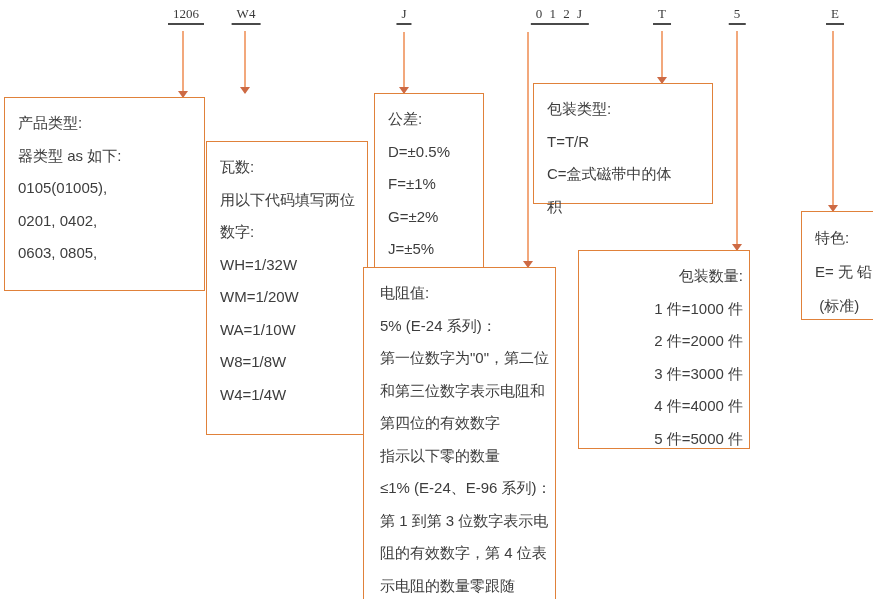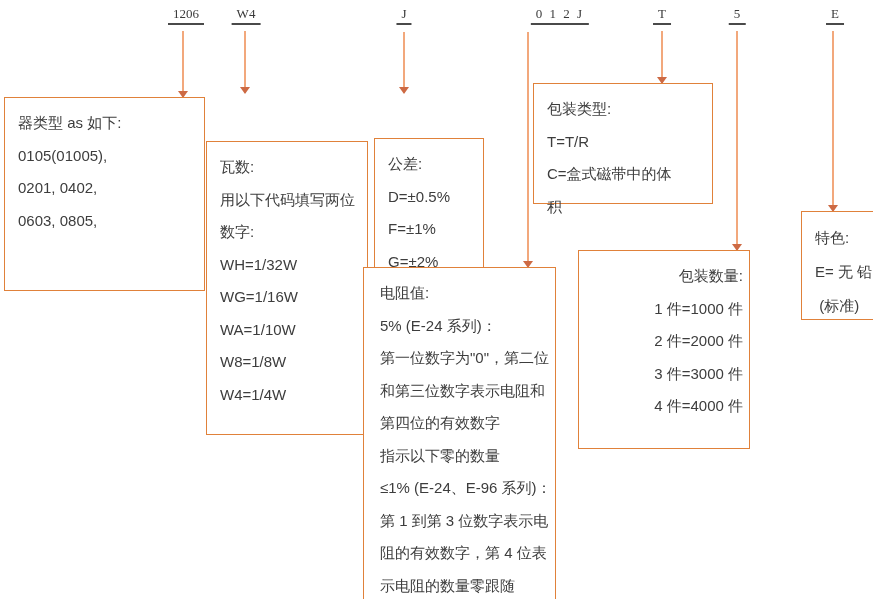--- a/index.html
+++ b/index.html
@@ -81,38 +81,39 @@
       <div class="arrowhead"></div>
     </div>
   <div class="connector" style="left:736px;top:31px;height:219px;">
       <div class="arrowhead"></div>
     </div>
   <div class="connector" style="left:832px;top:31px;height:180px;">
       <div class="arrowhead"></div>
     </div>
 
   <div class="box" style="left:4px;top:97px;width:201px;height:194px;">
+    <div class="line">产品类型:</div>
     <div class="line">器类型 as 如下:</div>
     <div class="line">0105(01005),</div>
     <div class="line">0201, 0402,</div>
     <div class="line">0603, 0805,</div>
   </div>
 
   <div class="box" style="left:206px;top:93px;width:162px;height:294px;margin-top:48px;">
     <div class="line">瓦数:</div>
     <div class="line">用以下代码填写两位</div>
     <div class="line">数字:</div>
     <div class="line">WH=1/32W</div>
-    <div class="line">WG=1/16W</div>
+    <div class="line">WM=1/20W</div>
     <div class="line">WA=1/10W</div>
     <div class="line">W8=1/8W</div>
     <div class="line">W4=1/4W</div>
   </div>
 
-  <div class="box" style="left:374px;top:93px;width:110px;height:196px;margin-top:45px;">
+  <div class="box" style="left:374px;top:93px;width:110px;height:196px;">
     <div class="line">公差:</div>
     <div class="line">D=±0.5%</div>
     <div class="line">F=±1%</div>
     <div class="line">G=±2%</div>
     <div class="line">J=±5%</div>
   </div>
 
   <div class="box" style="left:363px;top:267px;width:193px;height:384px;padding-left:16px;">
     <div class="line">电阻值:</div>
     <div class="line">5% (E-24 系列)：</div>
@@ -132,20 +133,21 @@
     <div class="line">C=盒式磁带中的体</div>
     <div class="line">积</div>
   </div>
 
   <div class="box" style="left:578px;top:250px;width:172px;height:199px;text-align:right;">
     <div class="line">包装数量:</div>
     <div class="line">1 件=1000 件</div>
     <div class="line">2 件=2000 件</div>
     <div class="line">3 件=3000 件</div>
     <div class="line">4 件=4000 件</div>
+    <div class="line">5 件=5000 件</div>
   </div>
 
   <div class="box box7" style="left:777px;top:211px;width:90px;height:109px;margin-left:24px;">
     <div class="line">特色:</div>
     <div class="line">E= 无 铅</div>
     <div class="line"> (标准)</div>
   </div>
 
 </div>
 

